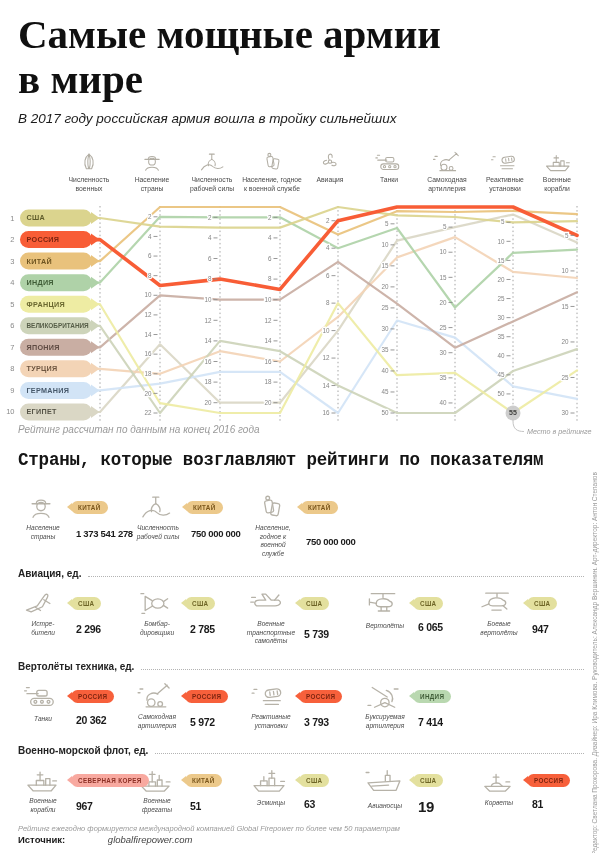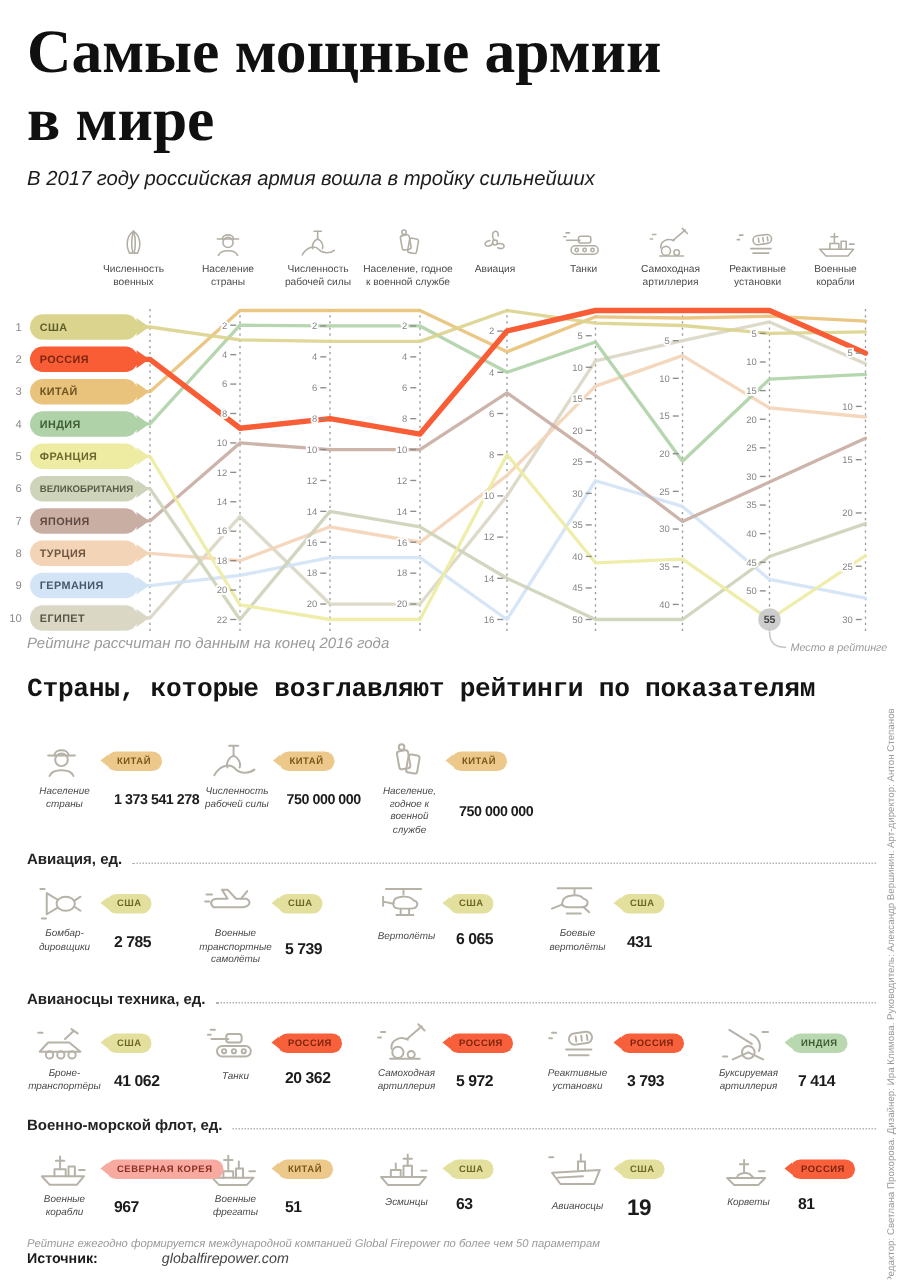--- a/index.html
+++ b/index.html
@@ -462,20 +462,38 @@
         <div class="sec-head">
           <span class="sec-title">Авиация, ед.</span>
           <span class="leader"></span>
         </div>
         <div class="sec-items">
           <div class="item" style="width: 114px;">
             <div class="r1">
               <div class="icon-box">
                 <svg class="licon" viewBox="0 0 48 32">
                   <g fill="none" stroke="currentColor" stroke-width="1.4" stroke-linecap="round" stroke-linejoin="round">
+                    <path d="M8.5 23.5 L20 19 L27.5 8.5 C29.5 5.5 32.5 6.5 30.8 10 L25.5 20 L13.5 25.5 Z"></path>
+                    <path d="M18 20.5 L23.5 24 M27 12.5 L33.5 16.5"></path>
+                  </g>
+                </svg>
+              </div>
+              <span class="bpill" style="--pc:#e3e09e;color:#6e6526">США</span>
+            </div>
+            <div class="r2">
+              <span class="ilabel">Истре-
+бители</span>
+              <span class="ival" style="font-size:10.5px">2 296</span>
+            </div>
+          </div>
+          <div class="item" style="width: 114px;">
+            <div class="r1">
+              <div class="icon-box">
+                <svg class="licon" viewBox="0 0 48 32">
+                  <g fill="none" stroke="currentColor" stroke-width="1.4" stroke-linecap="round" stroke-linejoin="round">
                     <ellipse cx="27" cy="16.5" rx="6.5" ry="5"></ellipse>
                     <path d="M21 13.5 L13.5 9 V24 L21 19.5"></path>
                     <path d="M33 14.5 l4.5 -3 M33 18.5 l4.5 3"></path>
                     <path d="M9 6 h3 M10 27 h3"></path>
                   </g>
                 </svg>
               </div>
               <span class="bpill" style="--pc:#e3e09e;color:#6e6526">США</span>
             </div>
             <div class="r2">
@@ -533,53 +551,31 @@
                     <path d="M15.5 17 L8 20 M30.5 19 l4 3.5"></path>
                     <path d="M18.5 23.5 h10"></path>
                   </g>
                 </svg>
               </div>
               <span class="bpill" style="--pc:#e3e09e;color:#6e6526">США</span>
             </div>
             <div class="r2">
               <span class="ilabel">Боевые
 вертолёты</span>
-              <span class="ival" style="font-size:10.5px">431</span>
+              <span class="ival" style="font-size:10.5px">947</span>
             </div>
           </div>
         </div>
       </div>
       <div class="section" style="top: 661px;">
         <div class="sec-head">
-          <span class="sec-title">Авианосцы техника, ед.</span>
+          <span class="sec-title">Вертолёты техника, ед.</span>
           <span class="leader"></span>
         </div>
         <div class="sec-items">
-          <div class="item" style="width: 114px;">
-            <div class="r1">
-              <div class="icon-box">
-                <svg class="licon" viewBox="0 0 48 32">
-                  <g fill="none" stroke="currentColor" stroke-width="1.4" stroke-linecap="round" stroke-linejoin="round">
-                    <path d="M8.5 22.5 L14.5 16 H29.5 L37.5 22.5 Z"></path>
-                    <circle cx="15.5" cy="24.8" r="2.6"></circle>
-                    <circle cx="23.5" cy="24.8" r="2.6"></circle>
-                    <circle cx="31.5" cy="24.8" r="2.6"></circle>
-                    <path d="M26.5 13.5 L33 7.5 M31 6.5 l4.5 3"></path>
-                    <path d="M7.5 9 h3"></path>
-                  </g>
-                </svg>
-              </div>
-              <span class="bpill" style="--pc:#e3e09e;color:#6e6526">США</span>
-            </div>
-            <div class="r2">
-              <span class="ilabel">Броне-
-транспортёры</span>
-              <span class="ival" style="font-size:10.5px">41 062</span>
-            </div>
-          </div>
           <div class="item" style="width: 114px;">
             <div class="r1">
               <div class="icon-box">
                 <svg class="licon" viewBox="0 0 48 32">
                   <g fill="none" stroke="currentColor" stroke-width="1.4" stroke-linecap="round" stroke-linejoin="round">
                     <path d="M9 13.5 H21"></path>
                     <rect x="19.5" y="10" width="11" height="6" rx="2"></rect>
                     <rect x="13" y="18.5" width="24" height="7.5" rx="3.7"></rect>
                     <circle cx="18" cy="22.2" r="1.5"></circle>
                     <circle cx="25" cy="22.2" r="1.5"></circle>

